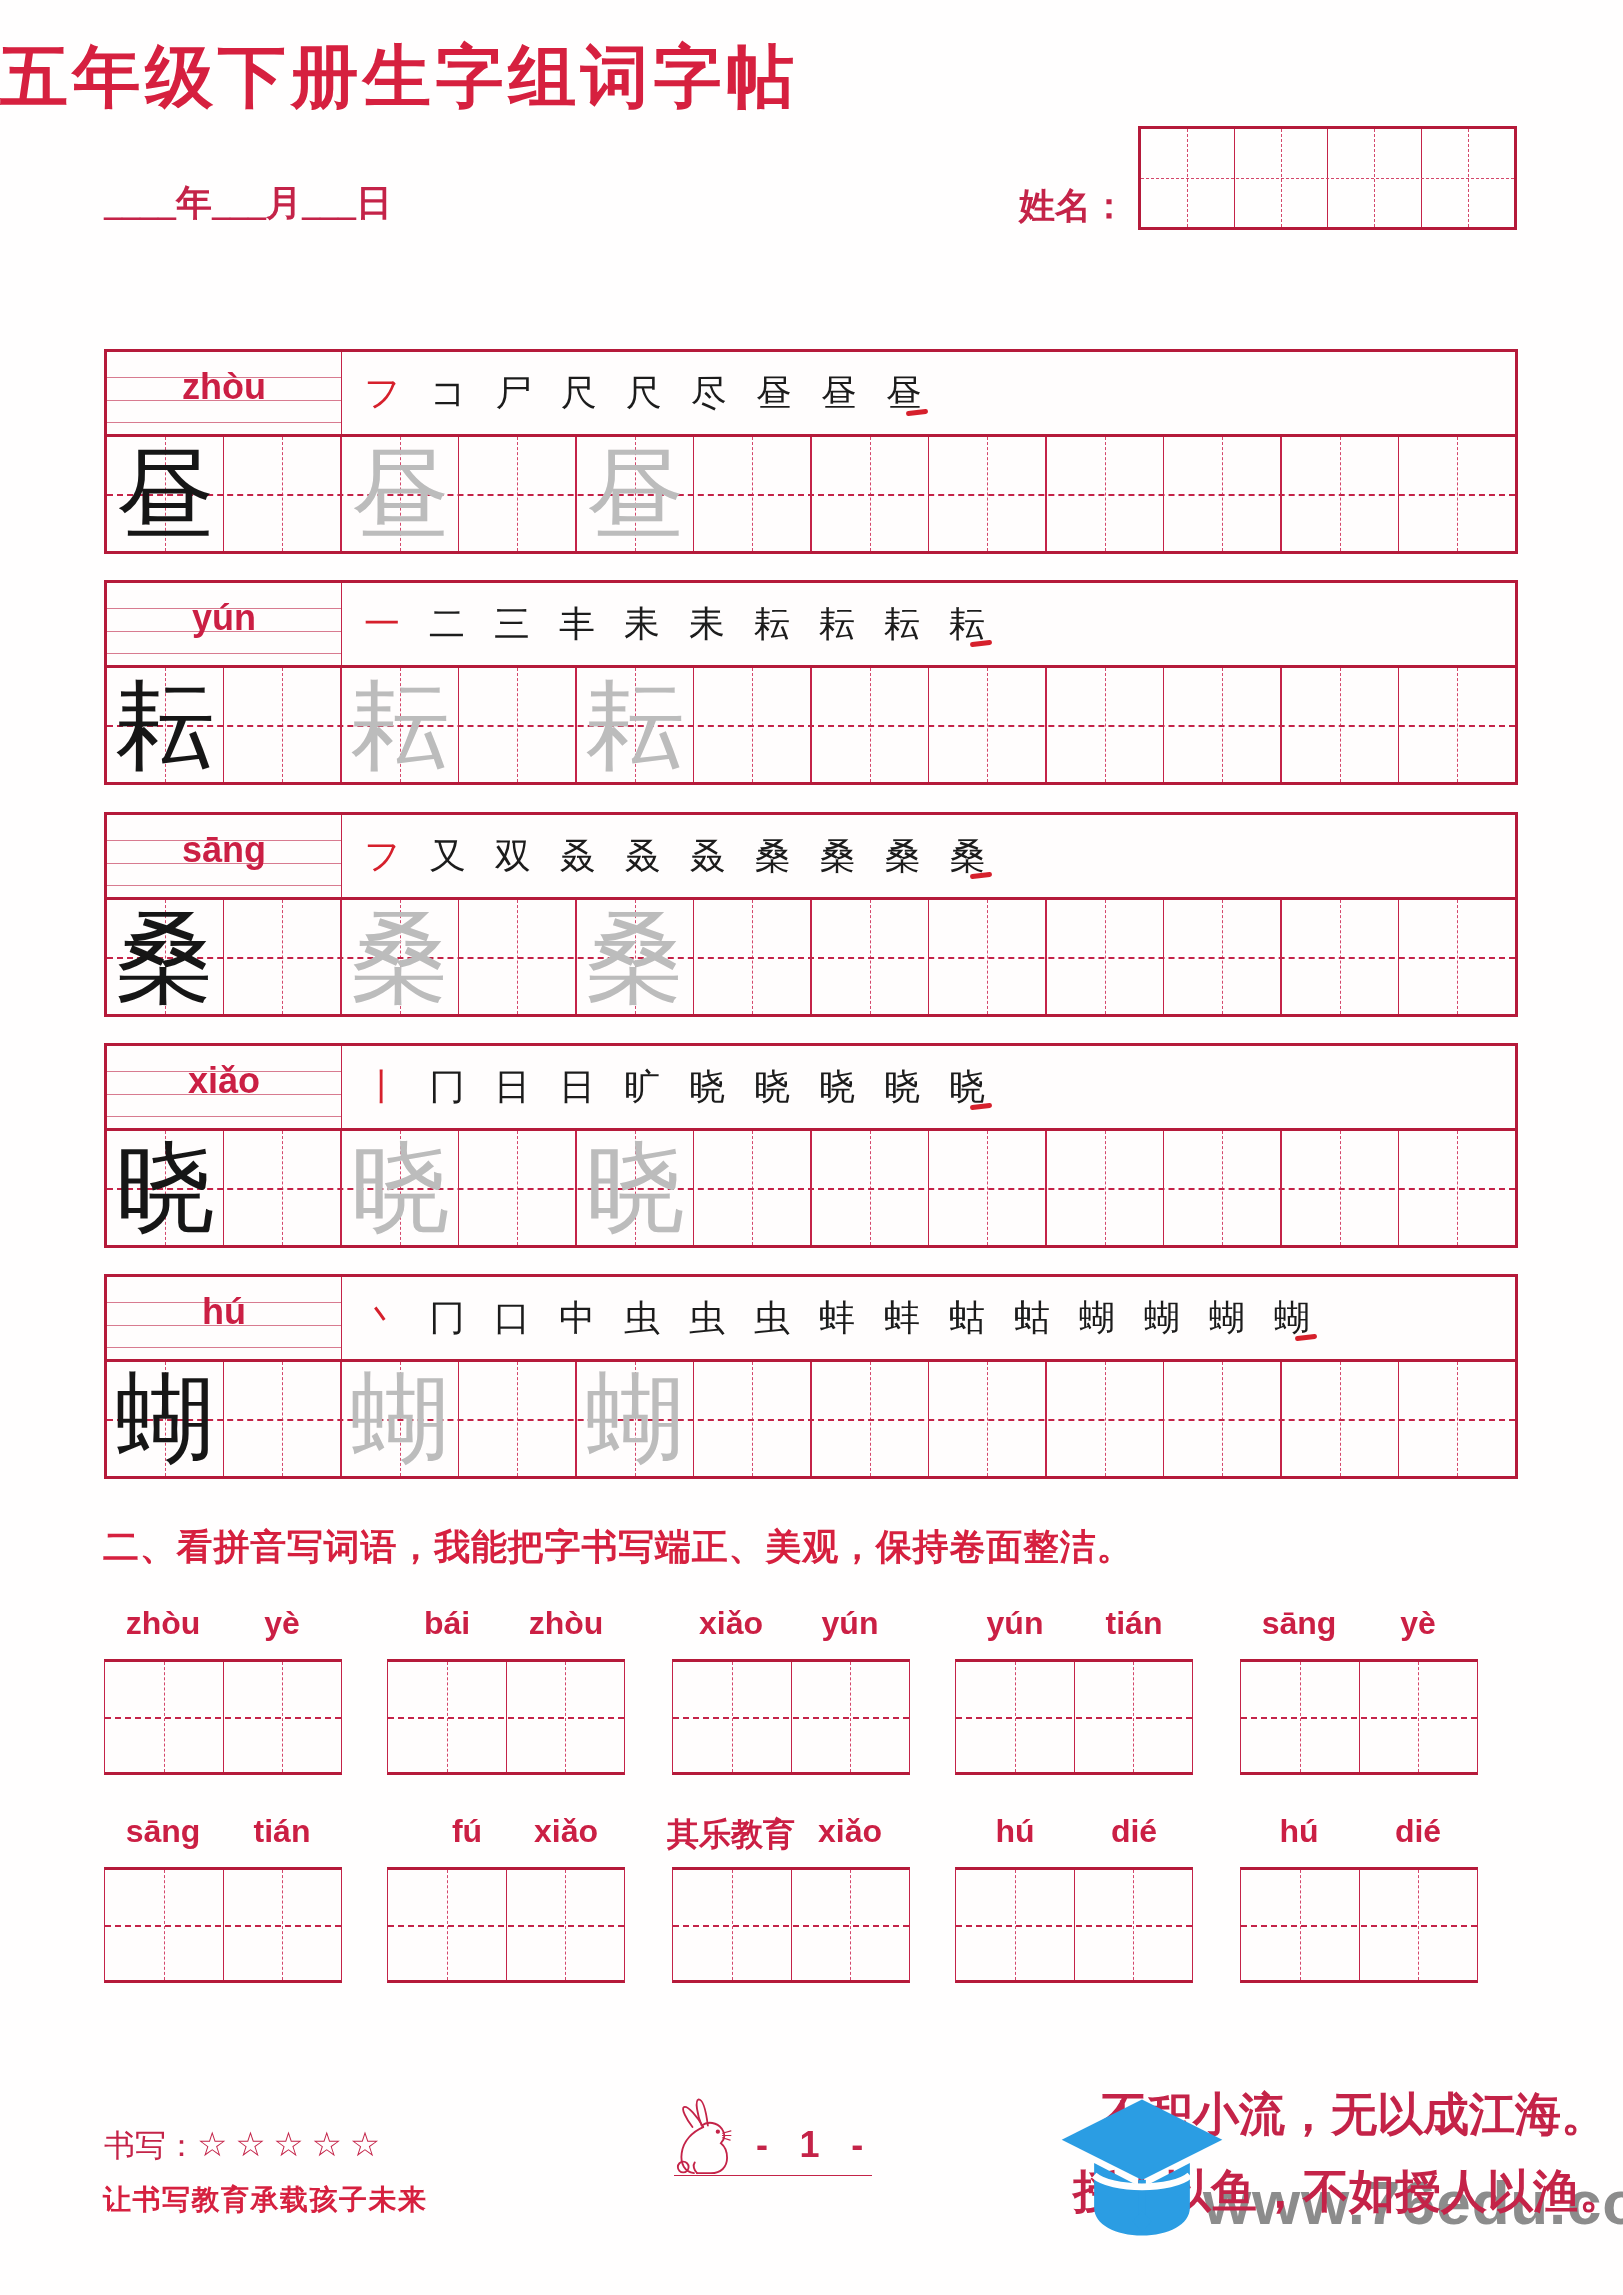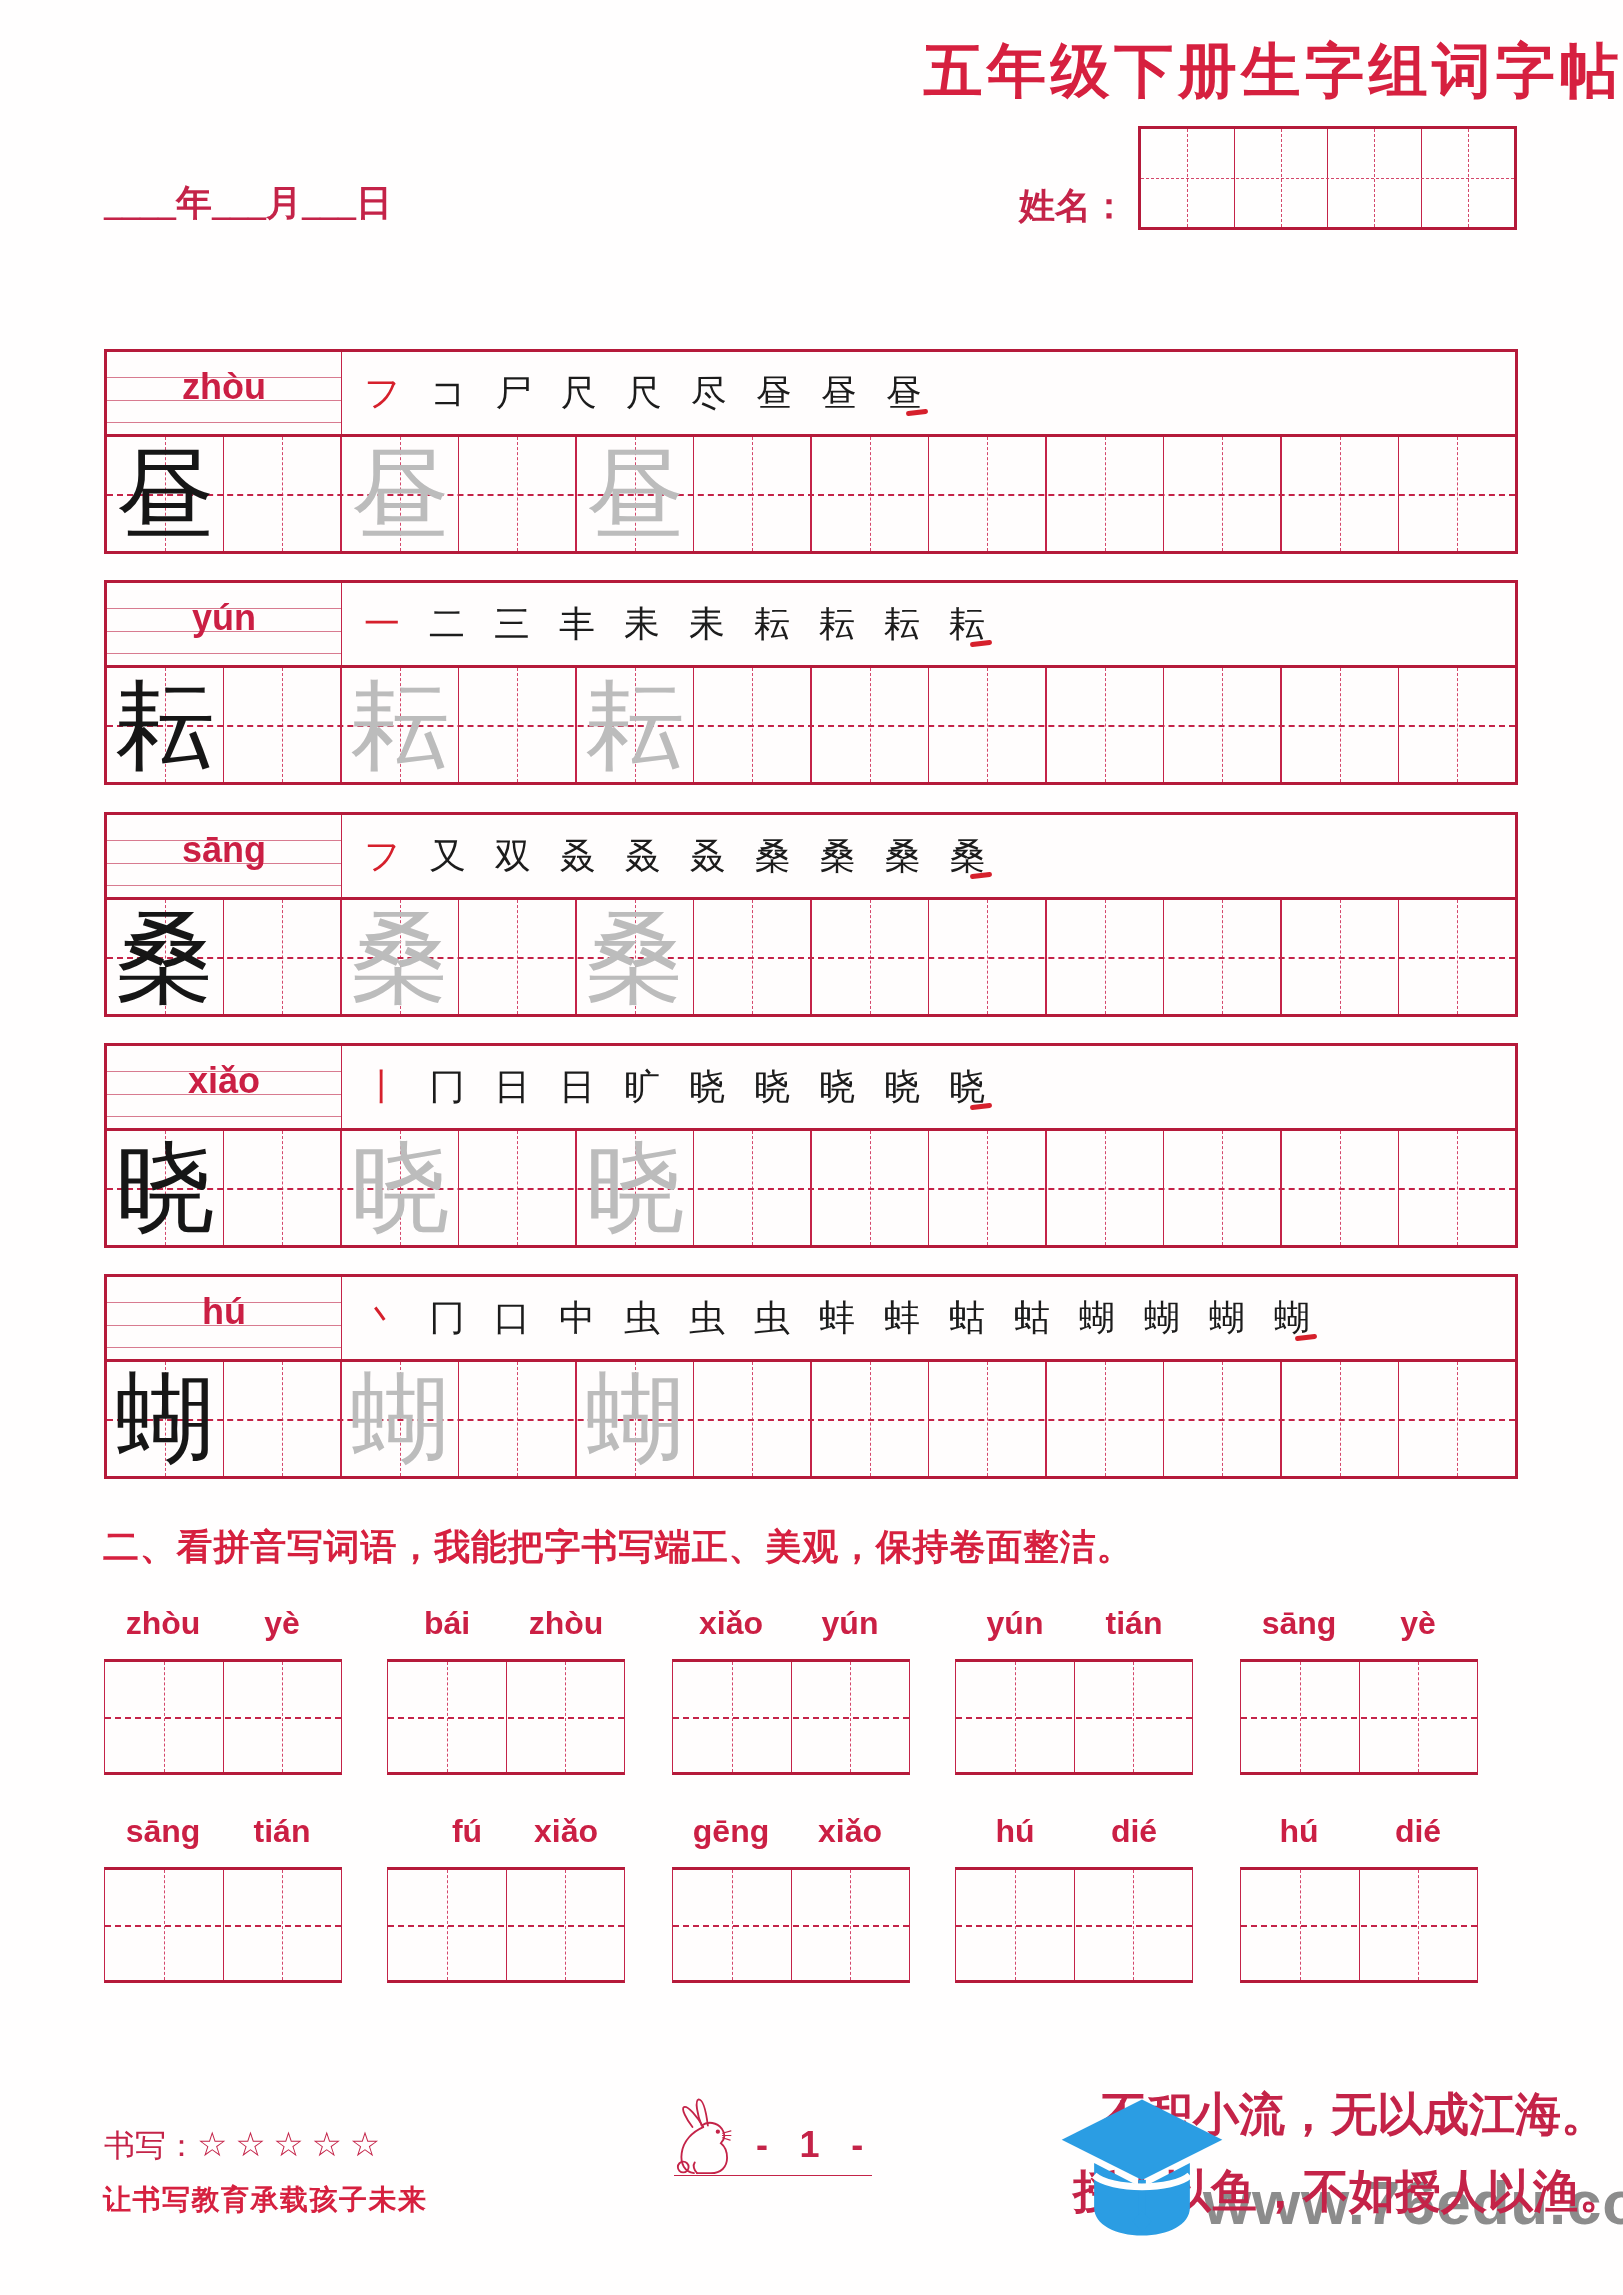--- a/index.html
+++ b/index.html
@@ -10,22 +10,22 @@
     --stroke-red:#d6202c;    
     --ink:#161616;           
     --trace:#bcbcbc;         
     --pink:#f8537f;          
     --blue:#2b9de3;          
     --gray:#8c8c8c;          
   }
   html,body{margin:0;padding:0;background:#ffffff;}
   .page{position:relative;width:1623px;height:2295px;background:#fffefe;overflow:hidden;
         font-family:"Liberation Sans","DejaVu Sans",sans-serif;}
-  .title{position:absolute;top:32px;left:0;width:100%;text-align:right;
-         font-size:59px;font-weight:900;color:var(--red);letter-spacing:4.6px;}
+  .title{position:absolute;top:32px;left:0;width:100%;text-align:left;
+         font-size:68px;font-weight:900;color:var(--red);letter-spacing:4.6px;}
   .serif{font-family:"Liberation Serif","DejaVu Serif",serif;}
   .date-line{position:absolute;left:104px;top:179px;font-size:36px;color:var(--accent);font-weight:600;}
   .name-label{position:absolute;left:1019px;top:182px;font-size:36px;color:var(--accent);font-weight:600;}
   .name-grid{position:absolute;left:1138px;top:126px;width:379px;height:104px;
              border:3.1px solid var(--accent-strong);box-sizing:border-box;display:flex;}
   .ncell{flex:1;position:relative;border-right:1.5px solid var(--accent);}
   .ncell:last-child{border-right:none;}
   .ncell::before{content:"";position:absolute;left:50%;top:0;bottom:0;border-left:1.5px dashed var(--dash);}
   .name-grid::after{content:"";position:absolute;left:0;right:0;top:50%;border-top:1.5px dashed var(--dash);}
   .heading{position:absolute;left:103px;font-size:36px;font-weight:800;color:var(--red);letter-spacing:0.8px;}
@@ -350,21 +350,21 @@
       <div class="wbox" style="left: 104px; top: 1867px;">
         <div class="wcell"></div>
         <div class="wcell"></div>
       </div>
       <div class="wlabel" style="left: 467px; top: 1813px;">fú</div>
       <div class="wlabel" style="left: 566px; top: 1813px;">xiǎo</div>
       <div class="wbox" style="left: 387px; top: 1867px;">
         <div class="wcell"></div>
         <div class="wcell"></div>
       </div>
-      <div class="wlabel" style="left: 731px; top: 1813px;">gēng</div>
+      <div class="wlabel" style="left: 731px; top: 1813px;">其乐教育</div>
       <div class="wlabel" style="left: 850px; top: 1813px;">xiǎo</div>
       <div class="wbox" style="left: 672px; top: 1867px;">
         <div class="wcell"></div>
         <div class="wcell"></div>
       </div>
       <div class="wlabel" style="left: 1015px; top: 1813px;">hú</div>
       <div class="wlabel" style="left: 1134px; top: 1813px;">dié</div>
       <div class="wbox" style="left: 955px; top: 1867px;">
         <div class="wcell"></div>
         <div class="wcell"></div>

